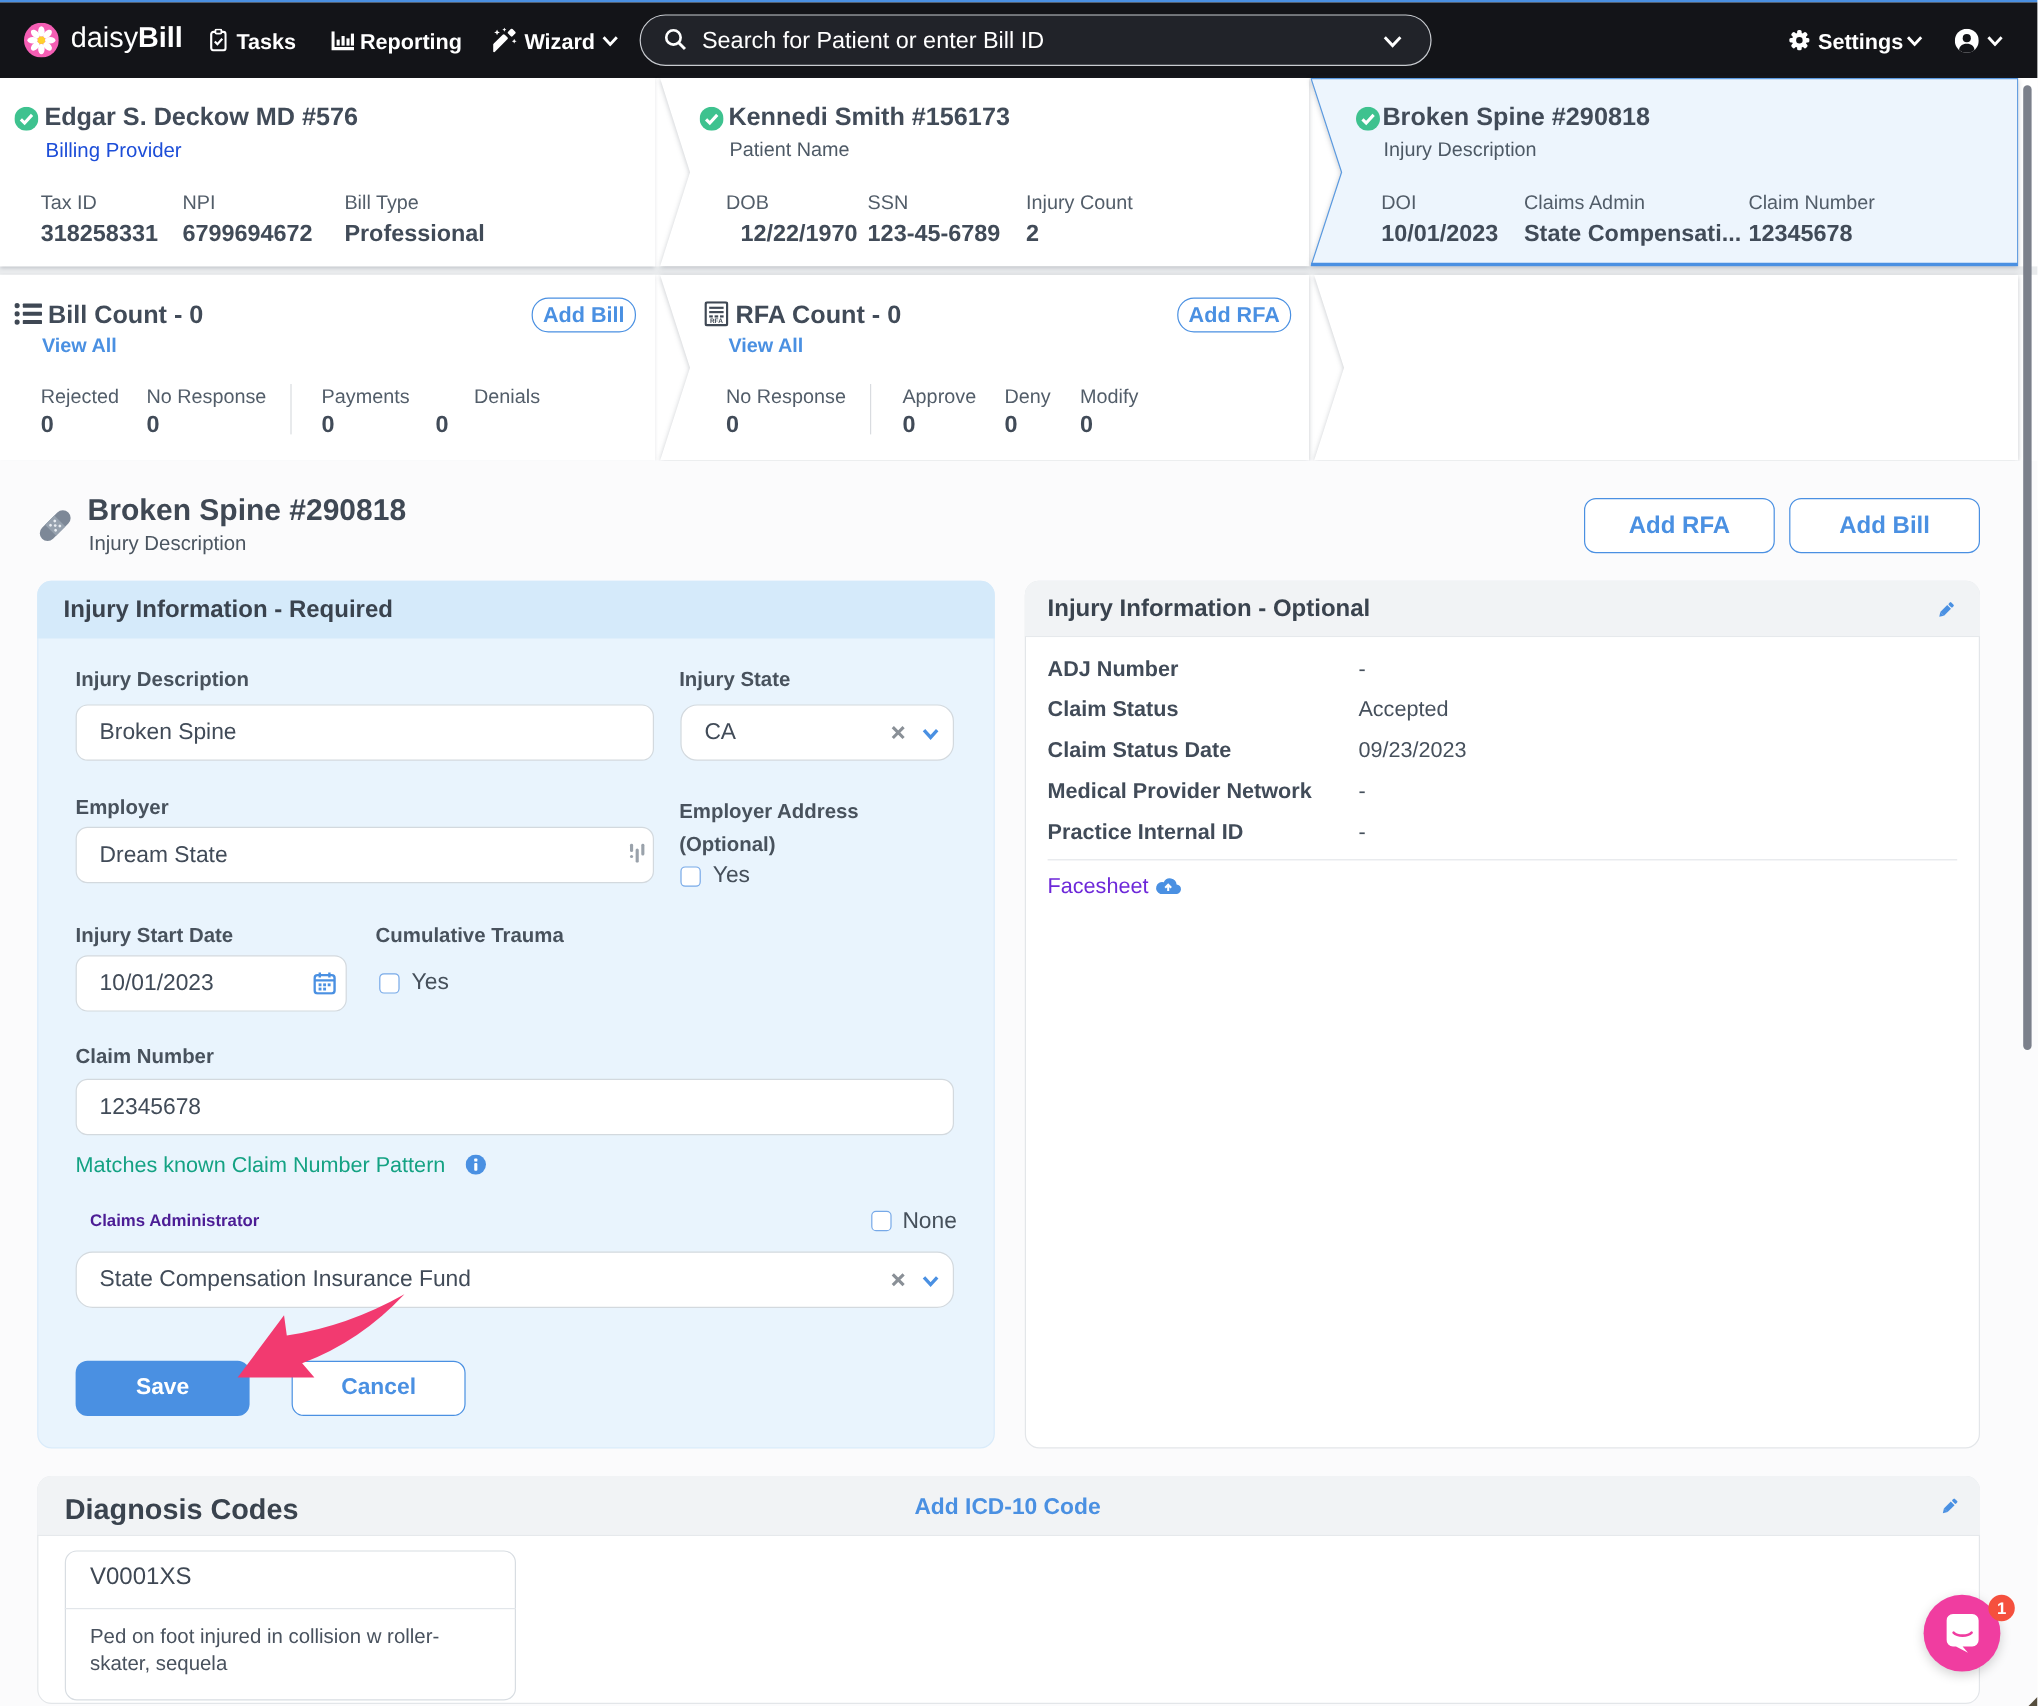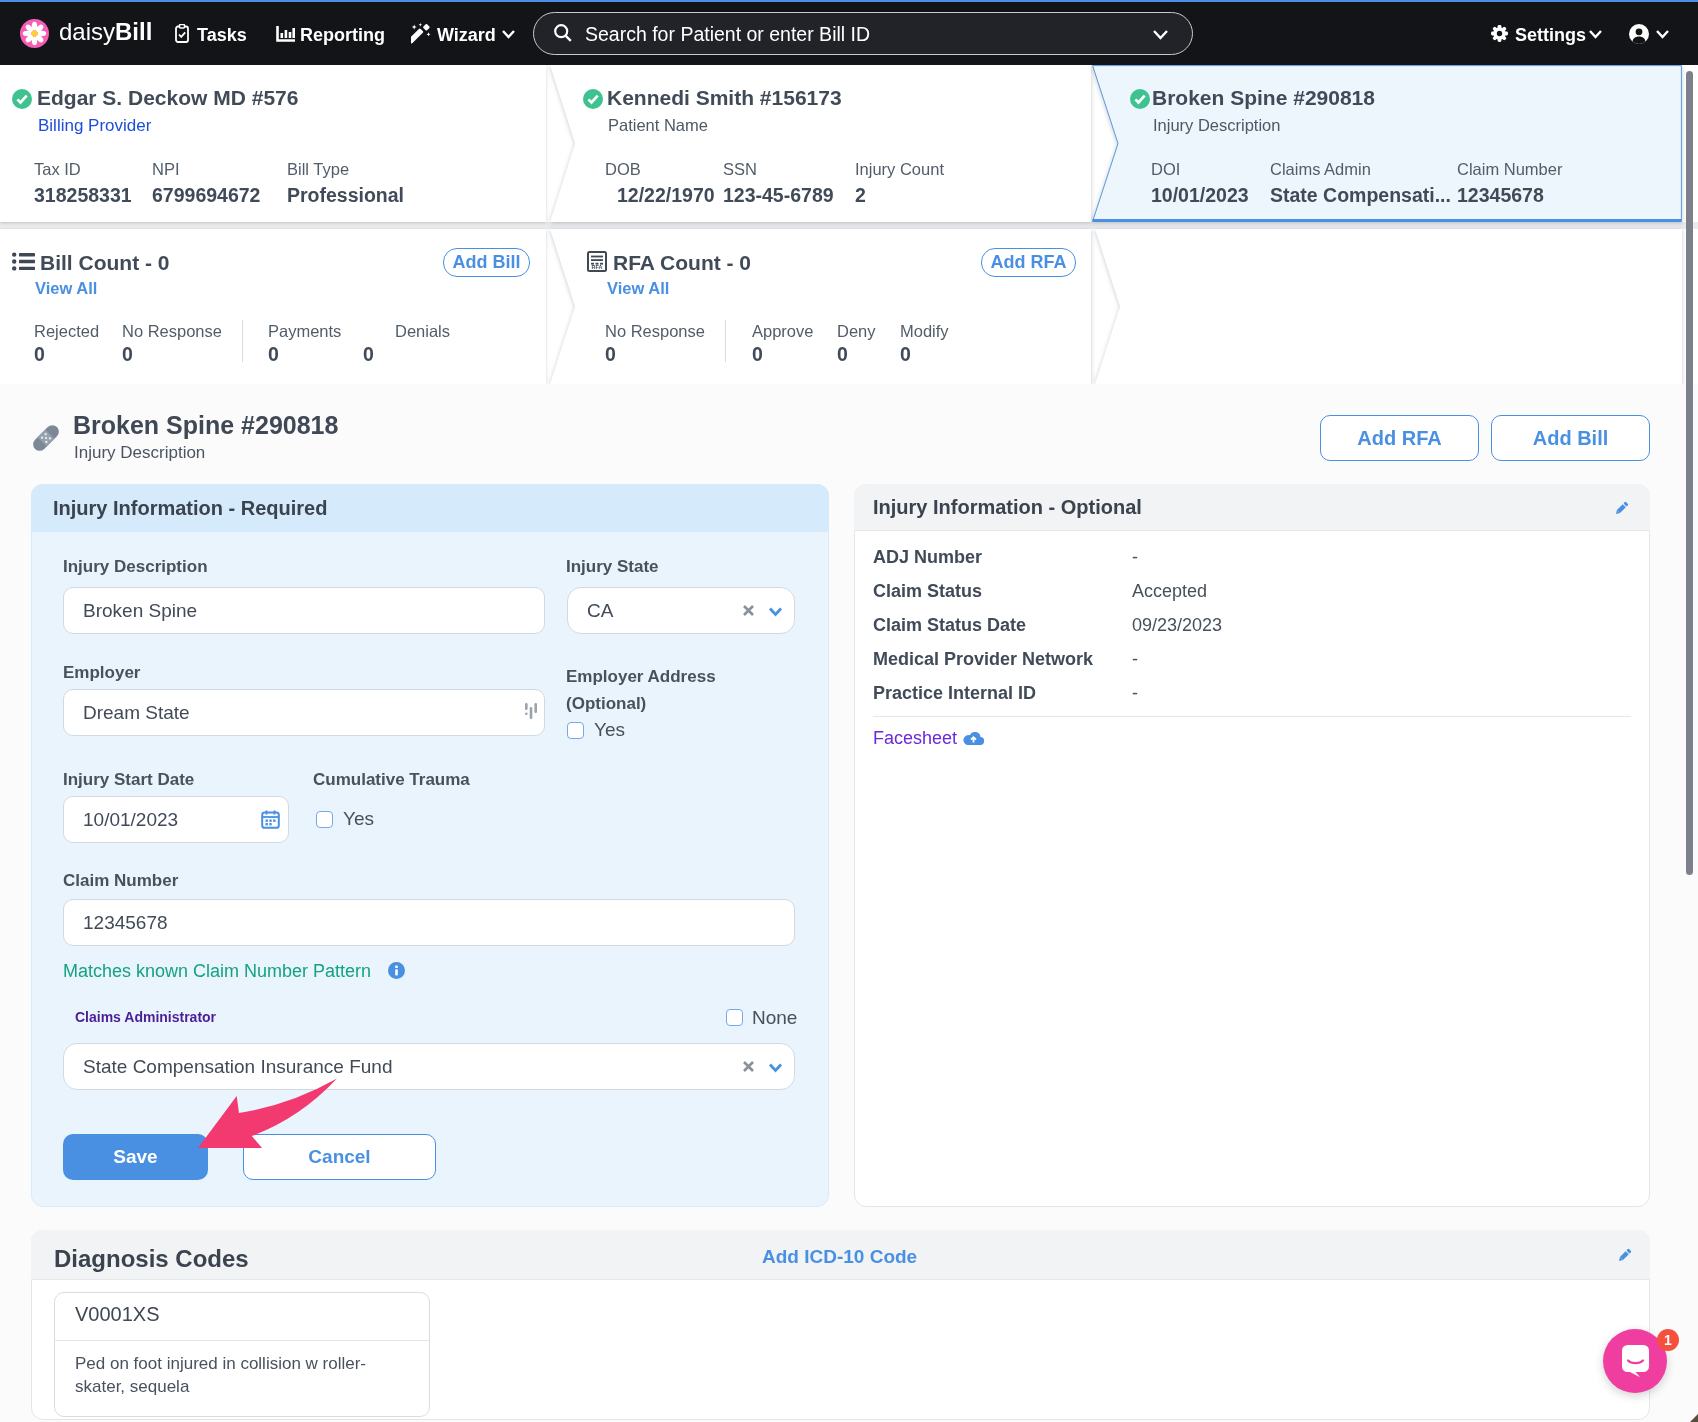--- a/index.html
+++ b/index.html
@@ -313,21 +313,21 @@
 <div class="abs" style="left:63px;top:1043px;width:732px;height:47px;background:#fff;border:1px solid #d3d9de;border-radius:14px;"></div>
 <div class="abs" style="left:83px;top:1056px;font-size:19px;color:#414b58;">State Compensation Insurance Fund</div>
 <svg class="abs" style="left:742px;top:1060px;" width="13" height="13" viewBox="0 0 13 13">
     <path d="M2 2l9 9M11 2l-9 9" stroke="#8a9097" stroke-width="2.6"></path>
   </svg>
 <svg class="abs" style="left:768px;top:1063px;" width="15" height="10" viewBox="0 0 15 10">
     <path d="M2 1.5l5.5 6 5.5-6" stroke="#4a90e2" stroke-width="2.8" fill="none"></path>
   </svg>
 
 <div class="abs b" style="left:63px;top:1134px;width:145px;height:46px;background:#4a90e2;border-radius:10px;color:#fff;font-size:19px;text-align:center;line-height:46px;">Save</div>
-<div class="btn-o" style="left:243px;top:1134px;width:193px;height:46px;border-radius:10px;font-size:19px;line-height:44px;">Cancel</div>
+<div class="btn-o" style="left:243px;top:1134px;width:145px;height:46px;border-radius:10px;font-size:19px;line-height:44px;">Cancel</div>
 
 <div class="abs" style="left:854px;top:484px;width:796px;height:723px;background:#fff;border-radius:12px;border:1px solid #e3e6e9;"></div>
 <div class="abs" style="left:854px;top:484px;width:796px;height:47px;background:#f1f3f5;border-radius:12px 12px 0 0;border-bottom:1px solid #e6e9ec;"></div>
 <div class="abs b" style="left:873px;top:496px;font-size:20px;color:#3a434e;">Injury Information - Optional</div>
 <svg class="abs" style="left:1613px;top:500px;" width="17" height="17" viewBox="0 0 17 17">
   <g fill="#4a90e2" transform="rotate(-45 8.5 8.5)">
       <path d="M0.8 8.5L4.2 6.3v4.4z"></path>
       <rect x="4.2" y="6.3" width="8.2" height="4.4"></rect>
       <rect x="13.4" y="6.3" width="2.9" height="4.4" rx="0.9"></rect>
     </g>

